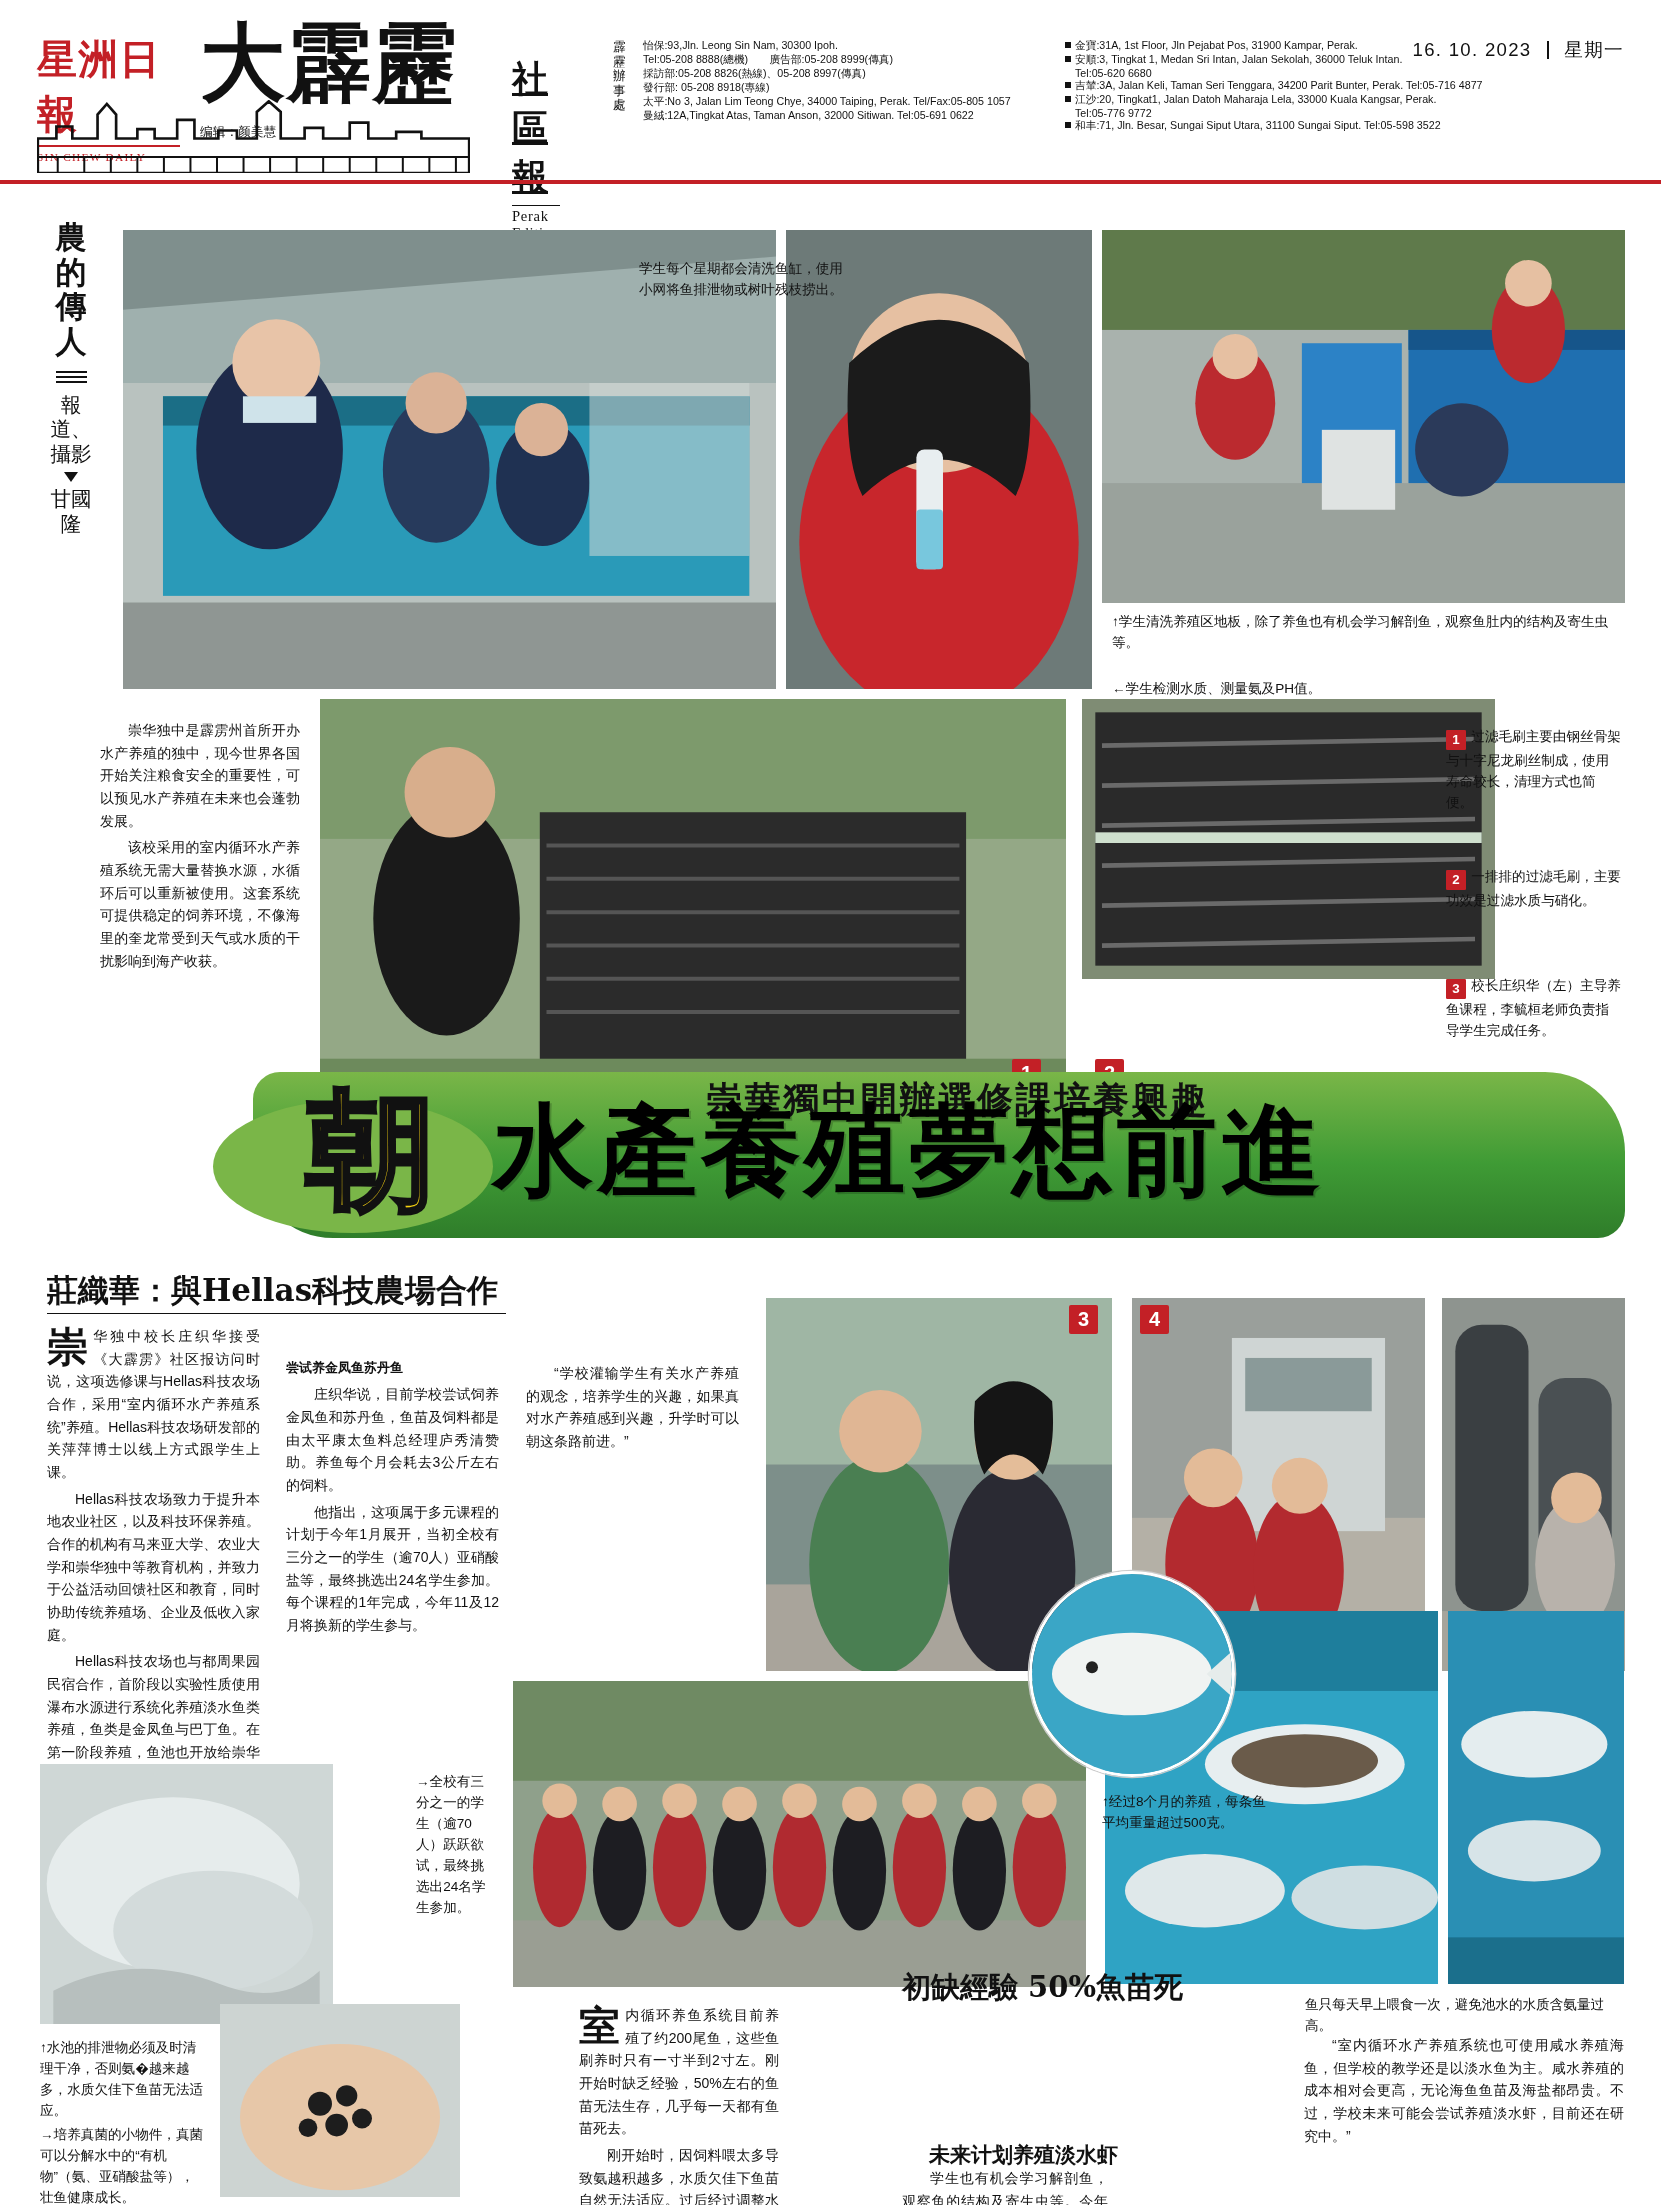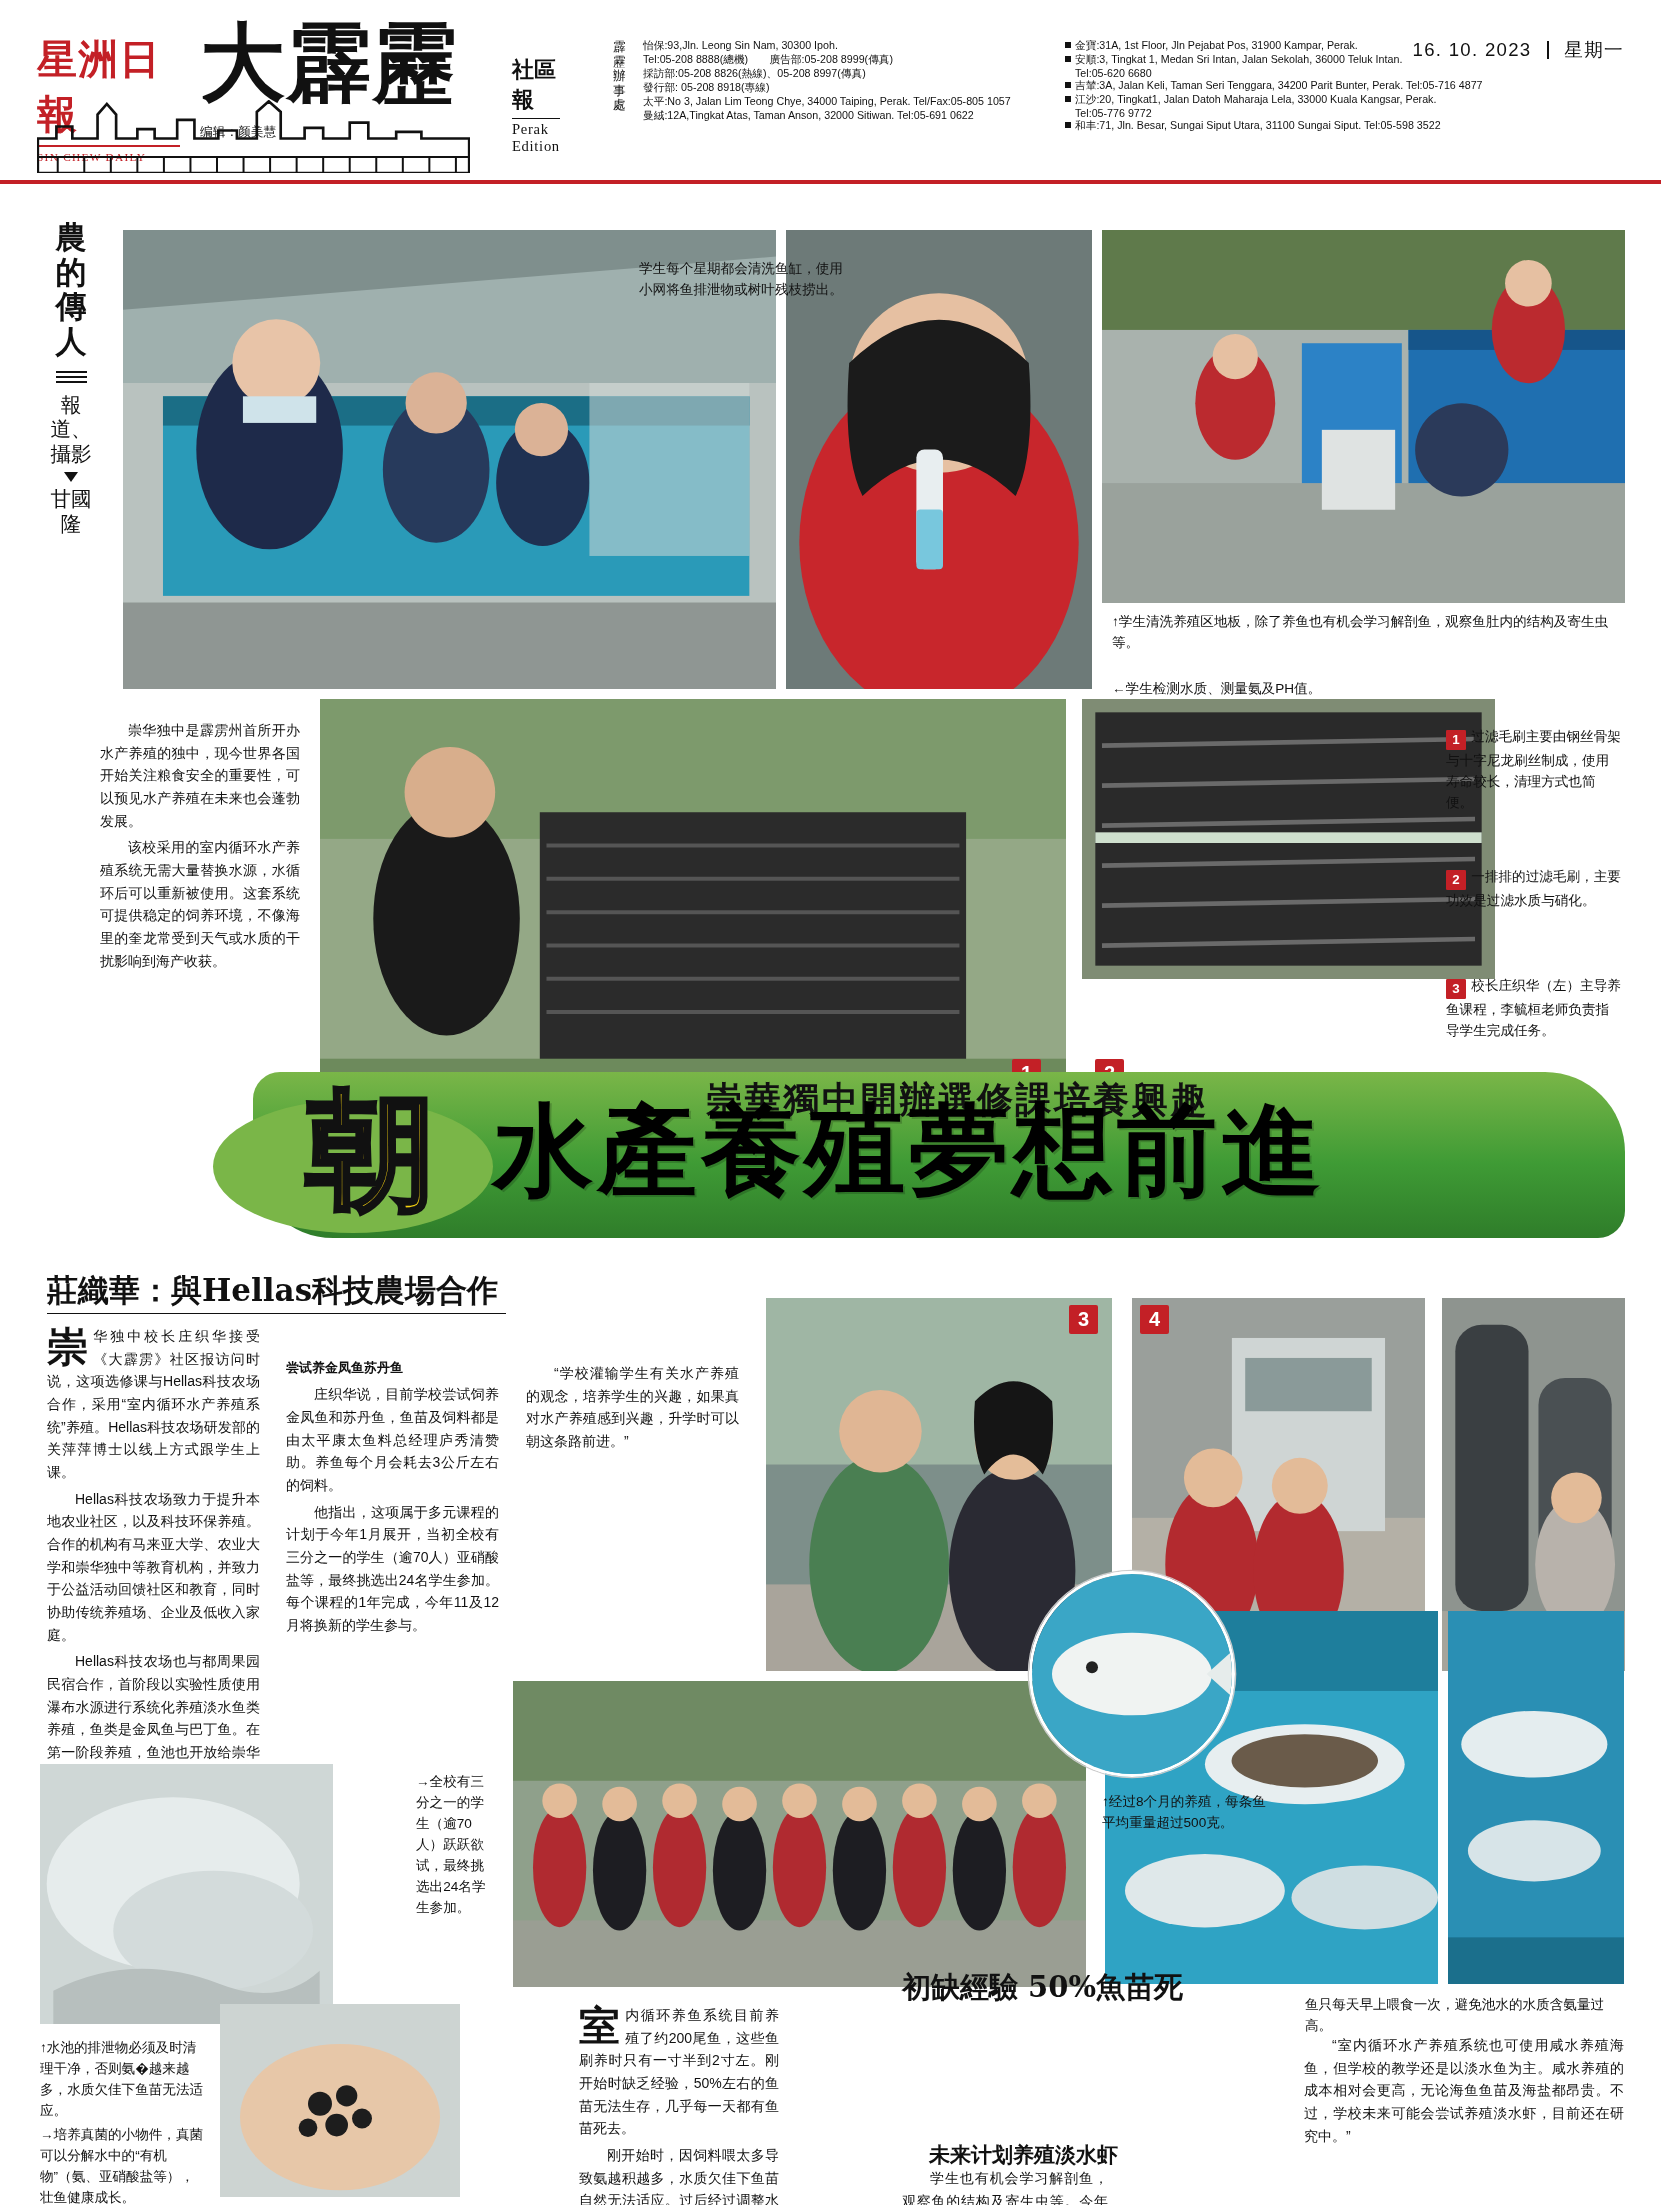--- a/index.html
+++ b/index.html
@@ -9,21 +9,21 @@
   
   .masthead{position:absolute;left:0;top:0;width:1661px;height:200px;}
   .sincew{position:absolute;left:37px;top:32px;width:153px;}
   .sincew .cn{font-family:"DejaVu Serif",serif;font-weight:bold;font-size:40px;color:#c32026;letter-spacing:1.3px;}
   .sincew .en{font-size:11.3px;color:#c32026;letter-spacing:1.3px;margin-top:4px;font-family:"Liberation Serif",serif;}
   .sincew .rule{width:143px;height:2px;background:#c32026;margin-top:2.7px;}
 
   .bigtitle{position:absolute;left:200px;top:20px;}
   .bigtitle .t1{font-family:"DejaVu Serif",serif;font-size:85px;font-weight:bold;color:#111;letter-spacing:1.3px;line-height:1.0;}
   .bigtitle .sub{position:absolute;left:312px;top:35px;}
-  .bigtitle .sub .s1{font-family:"DejaVu Serif",serif;font-size:22px;font-weight:bold;color:#111;}
+  .bigtitle .sub .s1{font-family:"DejaVu Serif",serif;font-size:36px;font-weight:bold;color:#111;text-decoration:underline;}
   .bigtitle .sub .s2{font-family:"Liberation Serif",serif;font-size:14.6px;color:#111;border-top:1.3px solid #111;padding-top:2.7px;margin-top:2.7px;letter-spacing:0.7px;}
   .editor{position:absolute;left:200px;top:124px;font-size:12.7px;color:#111;}
 
   .skyline{position:absolute;left:37px;top:100px;width:433px;height:73px;}
   .off-label{position:absolute;left:613px;top:40px;width:24px;font-size:12.7px;line-height:1.15;color:#111;}
   .off-left{position:absolute;left:643px;top:39px;width:519px;}
   .off-right{position:absolute;left:1065px;top:39px;width:573px;}
   .off-right .bullet{display:inline-block;width:6px;height:6px;background:#111;margin-right:4px;vertical-align:1.3px;}
   .datebar{position:absolute;right:37px;top:37px;font-size:18.6px;letter-spacing:1.3px;}
   .datebar .sep{display:inline-block;width:1.3px;height:17.3px;background:#111;vertical-align:-2.7px;margin:0 9.3px;}

